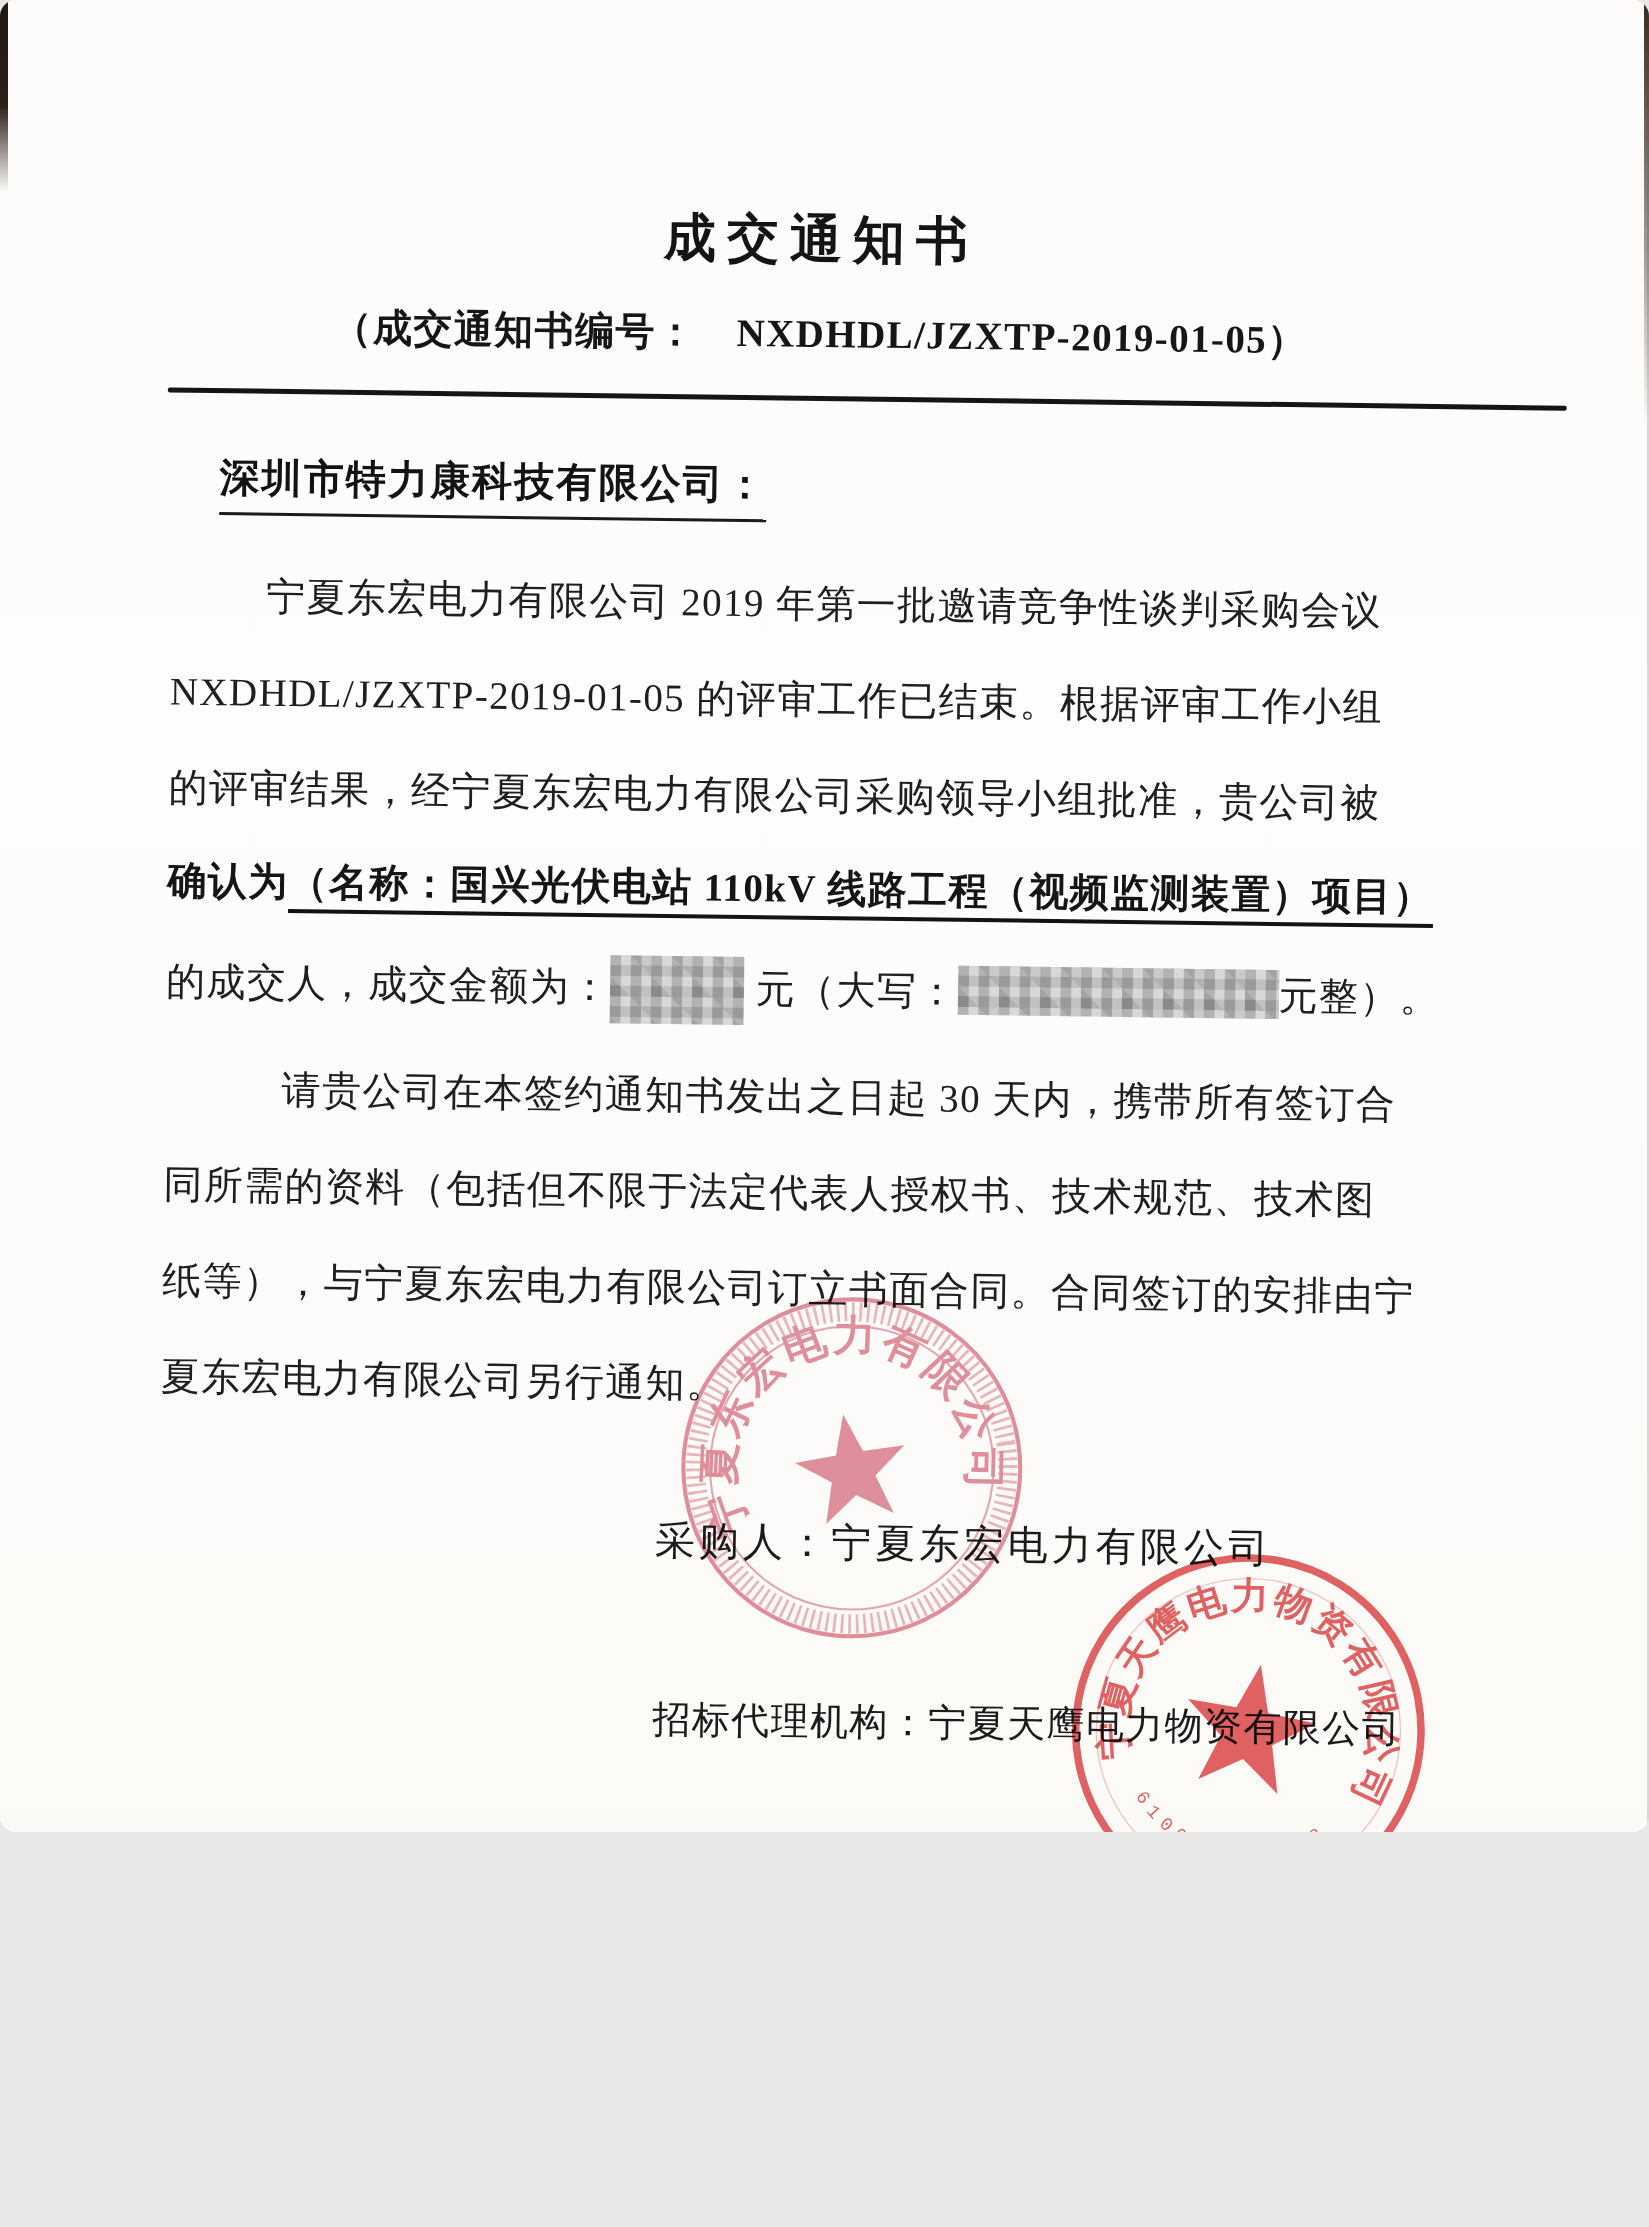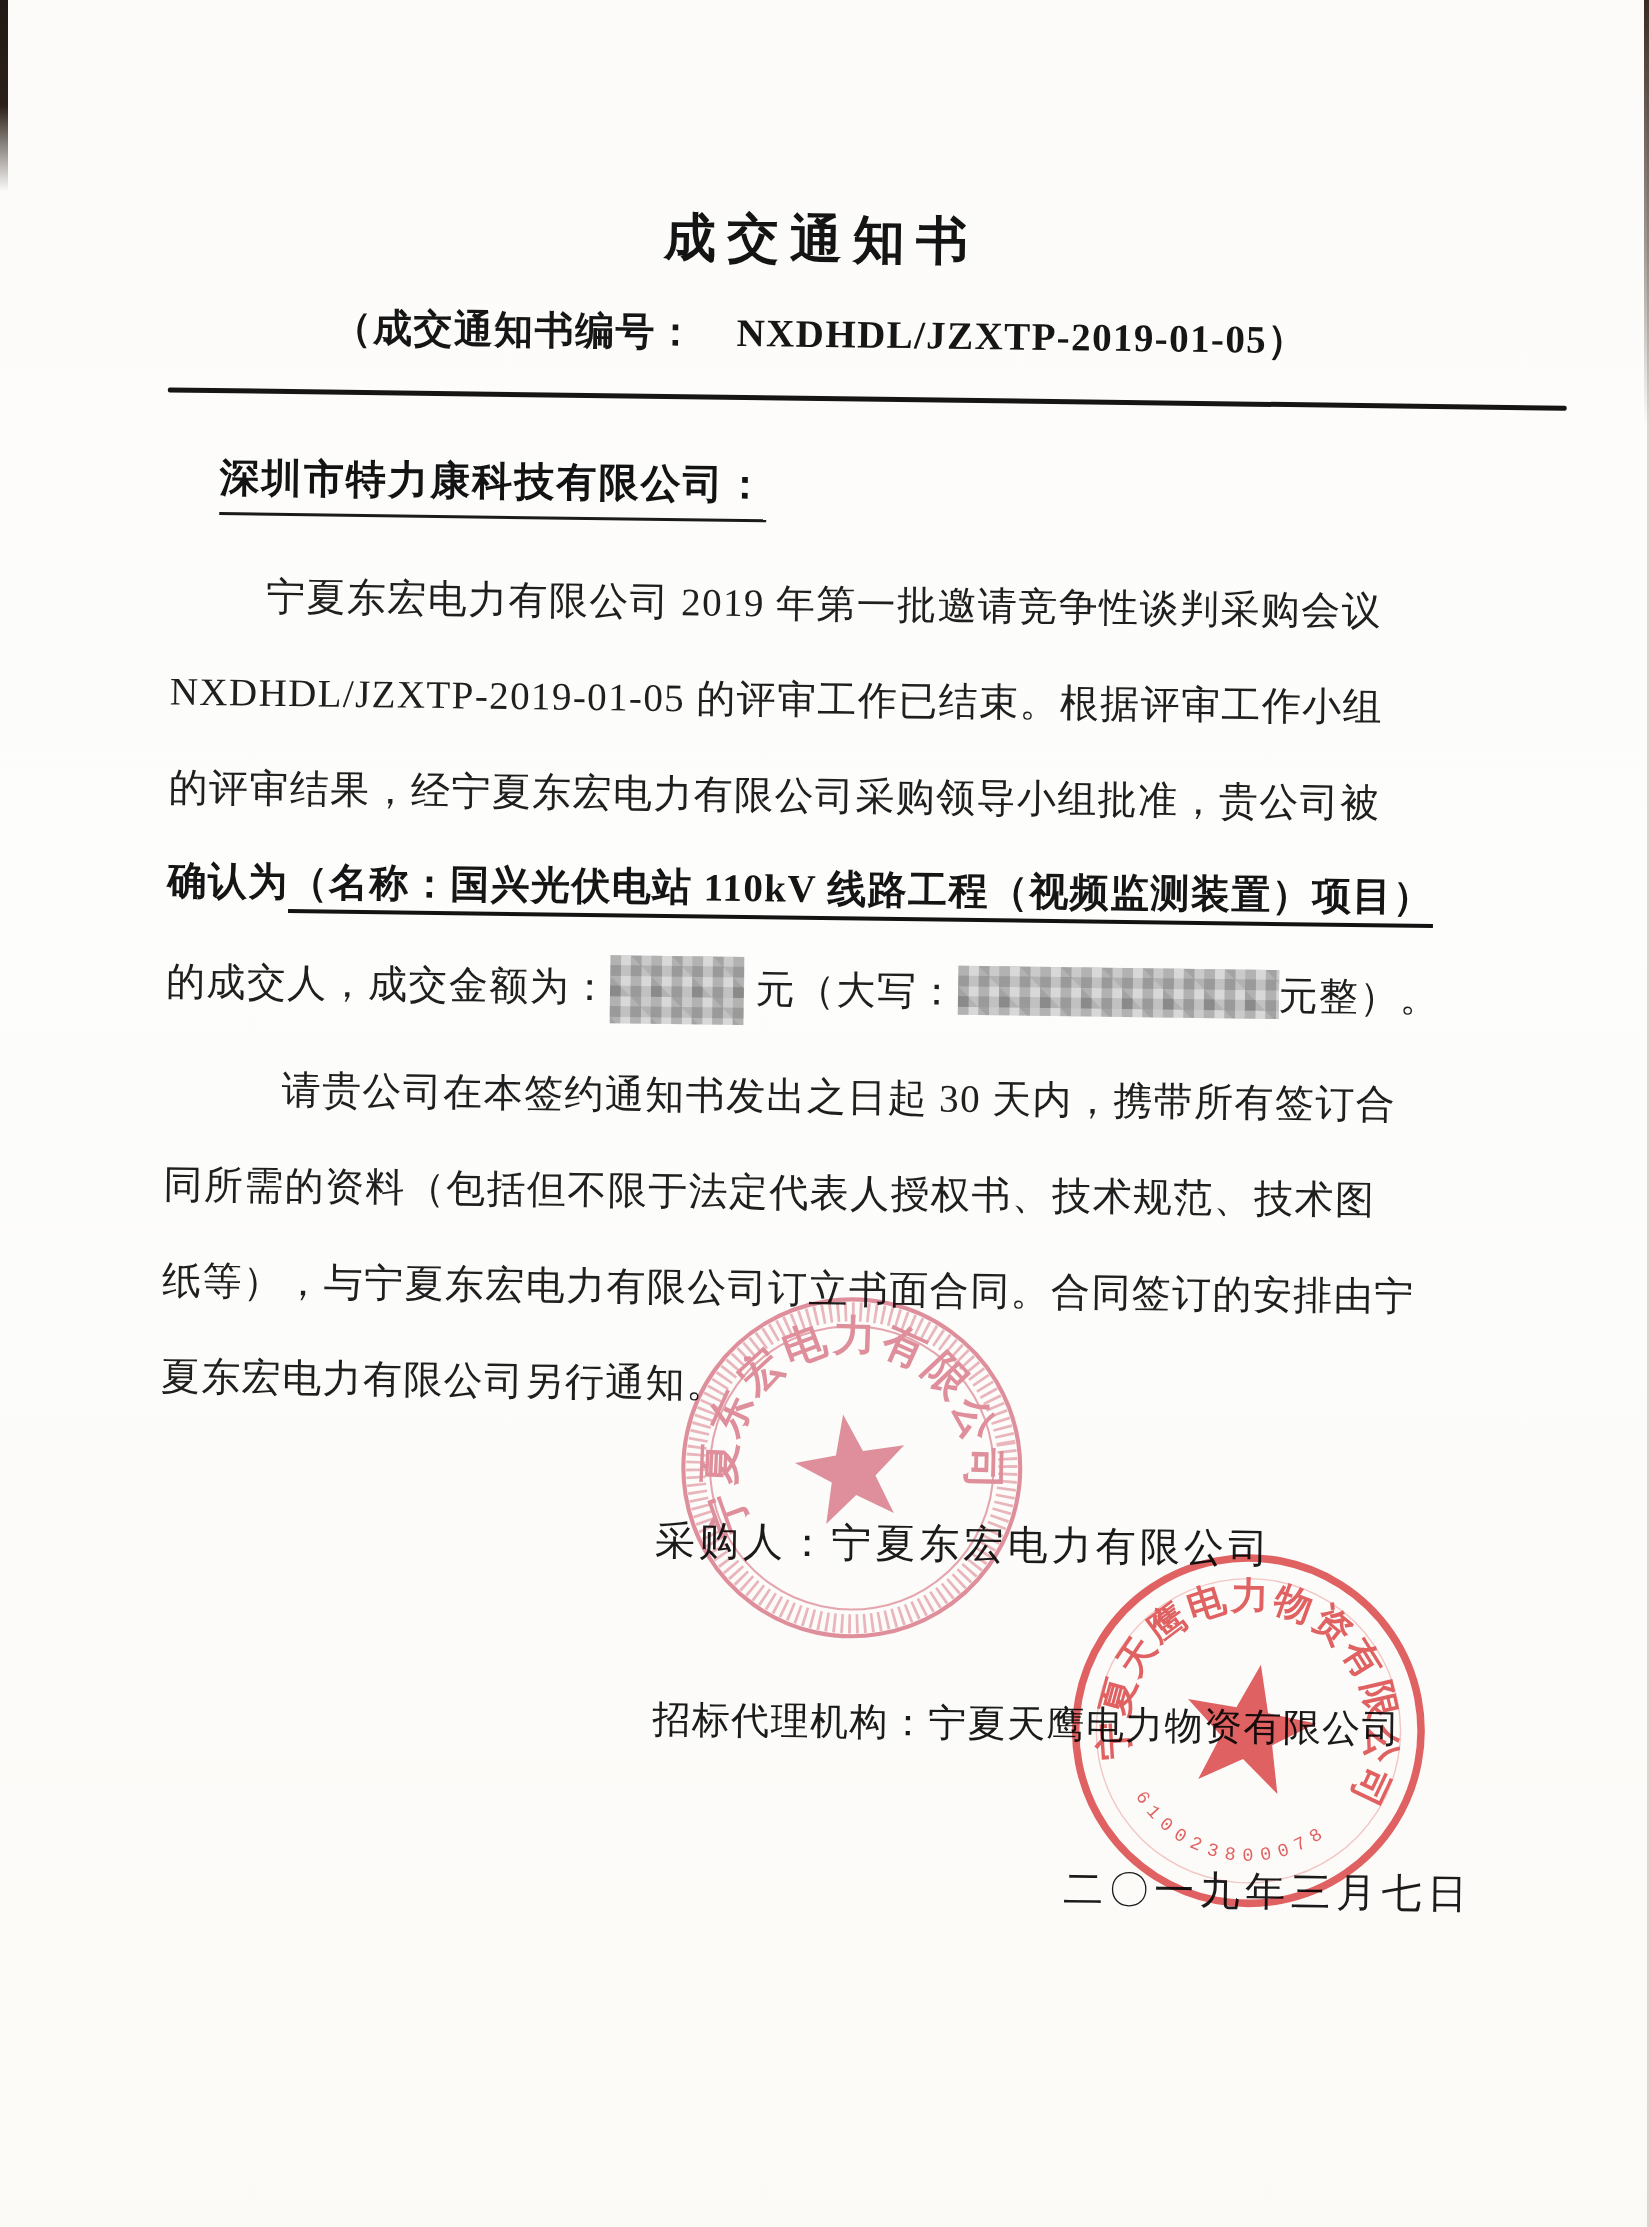--- a/index.html
+++ b/index.html
@@ -1,22 +1,23 @@
 <!DOCTYPE html>
 <html style="font-size:11px"><head>
 <meta charset="utf-8">
 <style>
   html,body{margin:0;padding:0;background:#e8e8e8;}
   .sheet{
     position:relative;
-    width:1649px;height:2227px;
+    width:1649px;height:1832px;
     background:linear-gradient(180deg,#fcfbf9 0%,#fdfdfc 40%,#fbfaf7 100%);
     overflow:hidden;
     font-family:"Liberation Serif","DejaVu Serif",serif;
     color:#1d1d1d;
+    border-radius:16px;
   }
   .tilt{position:absolute;left:0;top:0;width:100%;height:100%;
     transform:rotate(0.75deg);transform-origin:50% 0;}
   .abs{position:absolute;white-space:nowrap;}
   .centered{left:0;right:0;text-align:center;}
   .doc-title{top:205px;font-size:52px;font-weight:bold;letter-spacing:11px;color:#141414;}
   .doc-subtitle{top:307px;font-size:39px;font-weight:bold;letter-spacing:1.4px;color:#161616;}
   .rule{left:173px;top:396px;width:1399px;height:4.8px;background:#171513;border-radius:2.1px;}
   .addressee{left:226px;top:458px;font-size:40px;font-weight:bold;color:#131313;
     border-bottom:3.4px solid #1b1b1b;padding-bottom:6.8px;letter-spacing:2.1px;}

